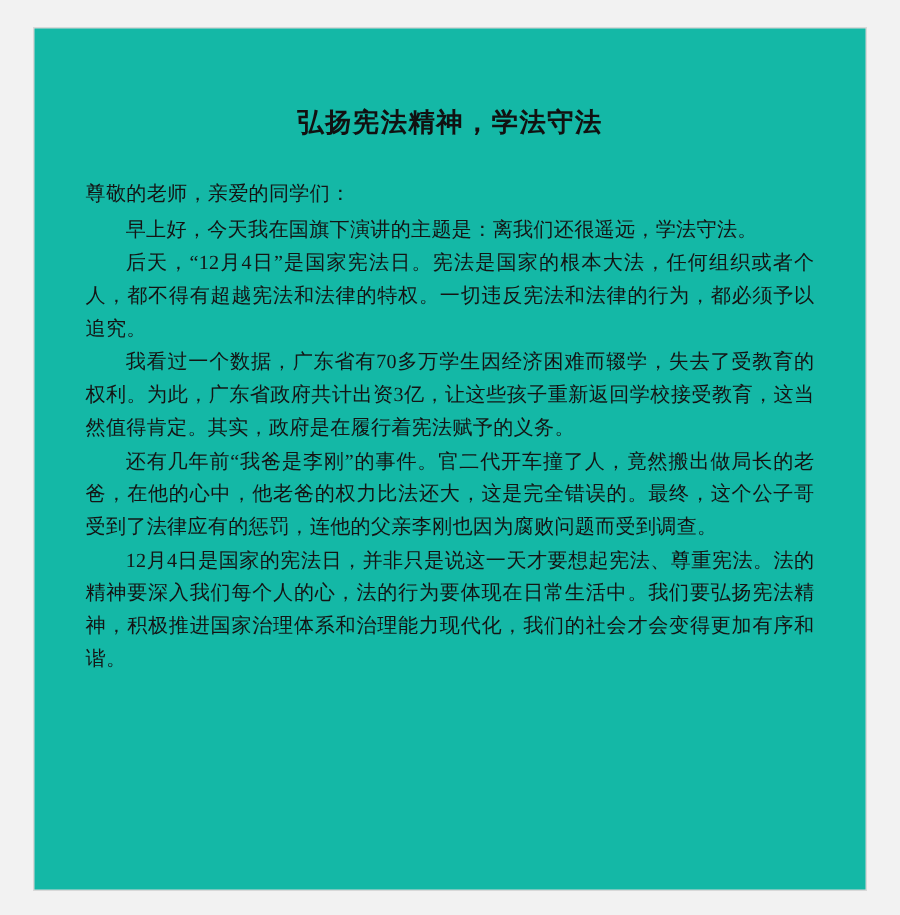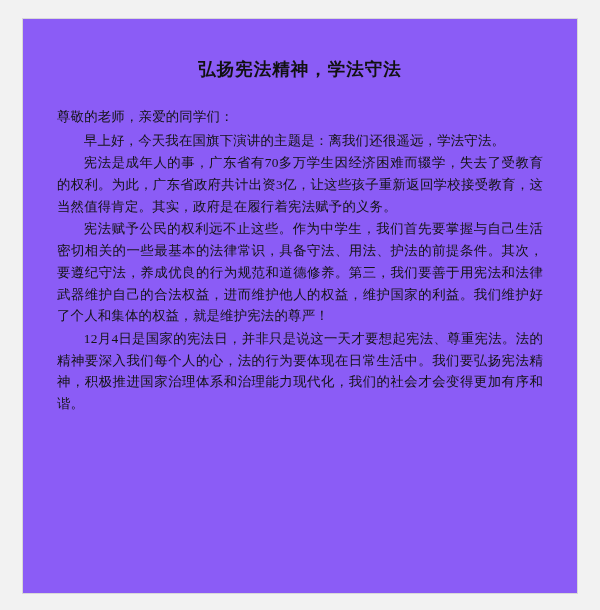--- a/index.html
+++ b/index.html
@@ -20,24 +20,24 @@
     background: #fdfdfd;
     box-sizing: border-box;
     padding: 0;
   }
   .sheet {
     position: absolute;
     left: 22px;
     top: 18px;
     width: 556px;
     height: 576px;
-    background: #8b5cf6;
+    background: #14b8a6;
     border: 1px solid #d8d8d8;
     box-sizing: border-box;
-    padding: 14px 34px 10px 34px;
+    padding: 26px 34px 10px 34px;
     overflow: hidden;
   }
   .title-block {
     text-align: center;
     margin-top: 22px;
     margin-bottom: 22px;
   }
   .title-line {
     font-family: "Liberation Serif", "DejaVu Serif", serif;
     font-weight: bold;
@@ -105,20 +105,21 @@
 
   <div class="sheet">
 
     <div class="title-block">
       <div class="title-line">弘扬宪法精神，学法守法</div>
     </div>
 
     <div class="body-text">
       <p class="para salutation">尊敬的老师，亲爱的同学们：</p>
       <p class="para">早上好，今天我在国旗下演讲的主题是：离我们还很遥远，学法守法。</p>
-      <p class="para">宪法是成年人的事，广东省有70多万学生因经济困难而辍学，失去了受教育的权利。为此，广东省政府共计出资3亿，让这些孩子重新返回学校接受教育，这当然值得肯定。其实，政府是在履行着宪法赋予的义务。</p>
-      <p class="para">宪法赋予公民的权利远不止这些。作为中学生，我们首先要掌握与自己生活密切相关的一些最基本的法律常识，具备守法、用法、护法的前提条件。其次，要遵纪守法，养成优良的行为规范和道德修养。第三，我们要善于用宪法和法律武器维护自己的合法权益，进而维护他人的权益，维护国家的利益。我们维护好了个人和集体的权益，就是维护宪法的尊严！</p>
+      <p class="para">后天，“12月4日”是国家宪法日。宪法是国家的根本大法，任何组织或者个人，都不得有超越宪法和法律的特权。一切违反宪法和法律的行为，都必须予以追究。</p>
+      <p class="para">我看过一个数据，广东省有70多万学生因经济困难而辍学，失去了受教育的权利。为此，广东省政府共计出资3亿，让这些孩子重新返回学校接受教育，这当然值得肯定。其实，政府是在履行着宪法赋予的义务。</p>
+      <p class="para">还有几年前“我爸是李刚”的事件。官二代开车撞了人，竟然搬出做局长的老爸，在他的心中，他老爸的权力比法还大，这是完全错误的。最终，这个公子哥受到了法律应有的惩罚，连他的父亲李刚也因为腐败问题而受到调查。</p>
       <p class="para">12月4日是国家的宪法日，并非只是说这一天才要想起宪法、尊重宪法。法的精神要深入我们每个人的心，法的行为要体现在日常生活中。我们要弘扬宪法精神，积极推进国家治理体系和治理能力现代化，我们的社会才会变得更加有序和谐。</p>
 
     </div>
 
   </div>
 </div>
 
 </body></html>

